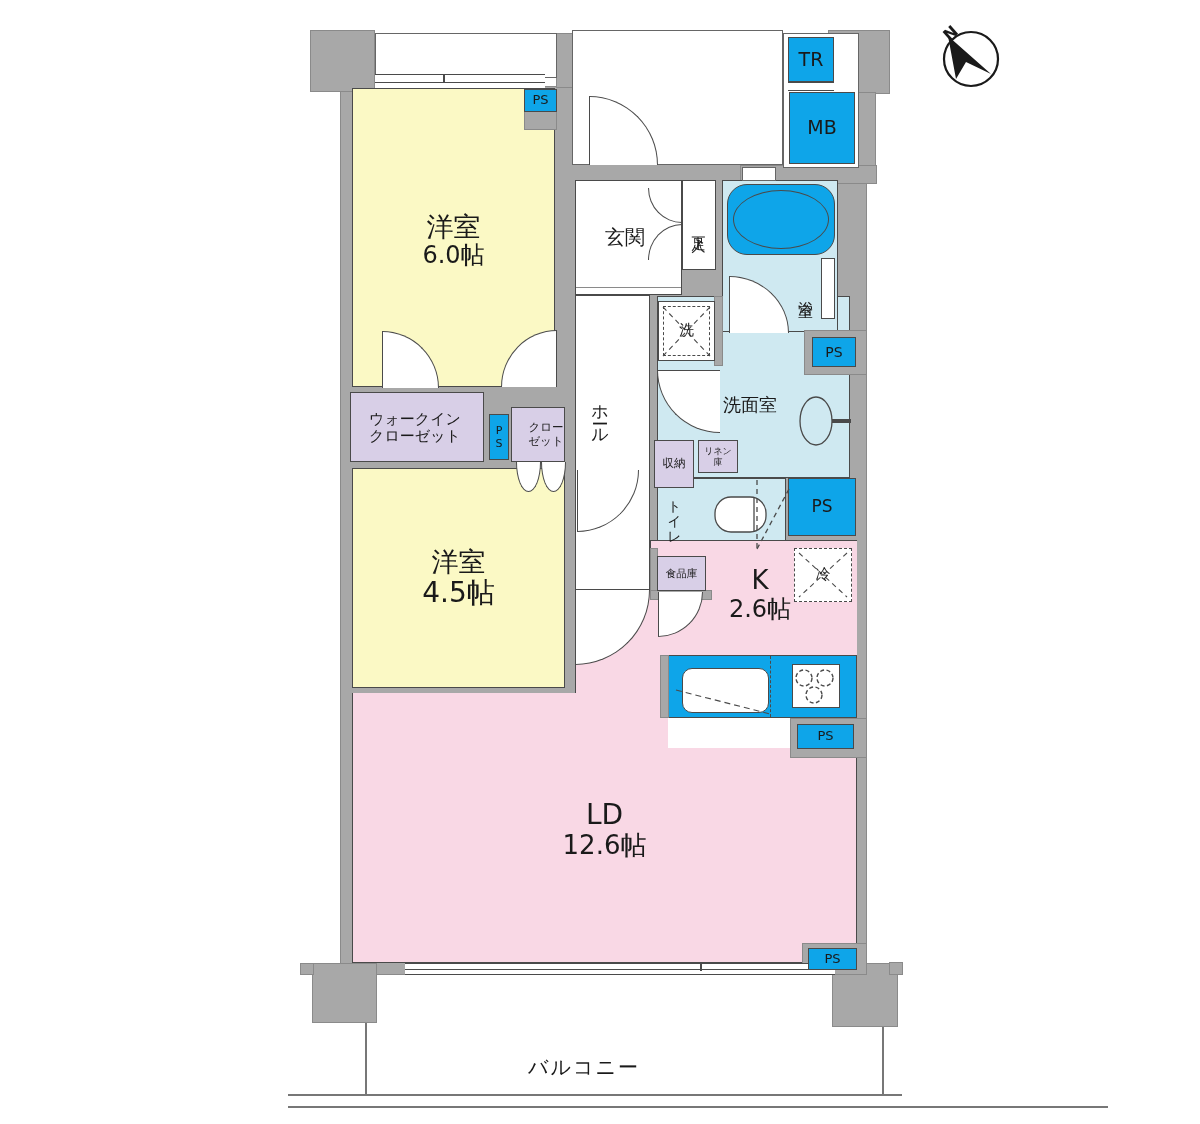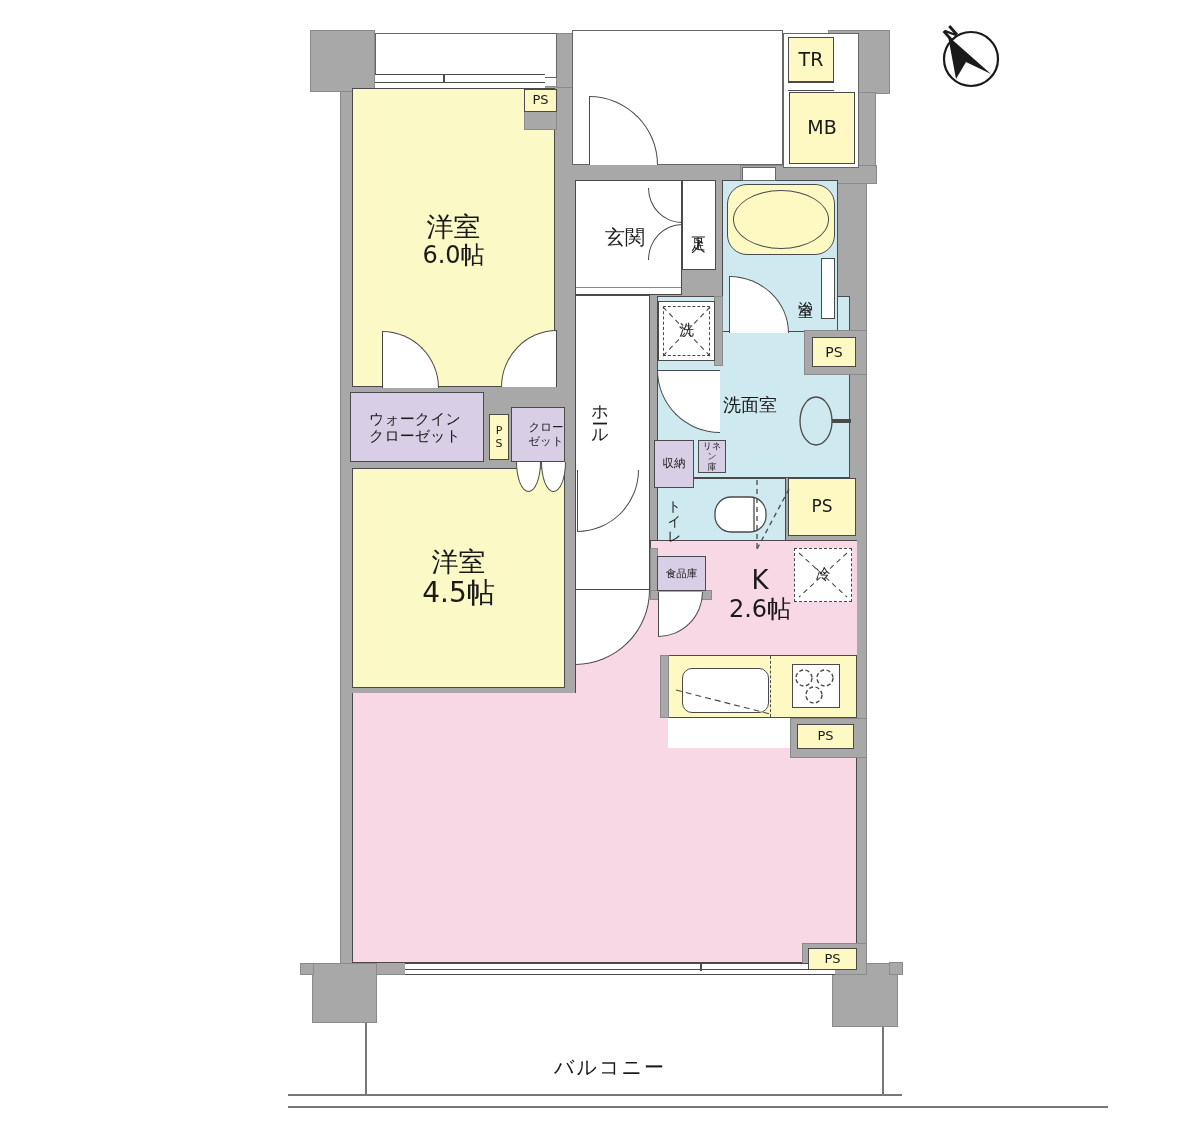--- a/index.html
+++ b/index.html
@@ -1,21 +1,21 @@
 <!DOCTYPE html>
 <html style="--wall: #a8a8a8; --yellow: #fbf9c5; --pink: #f9d8e5; --blue: #cfe9f1; --lavender: #d8cfe7; --line: #4a4a4a;"><head>
 <meta charset="utf-8">
 <style>
   html,body{margin:0;padding:0;background:#fff;}
   #plan{position:relative;width:1200px;height:1124px;background:#fff;
         font-family:"DejaVu Sans","Liberation Sans",sans-serif;color:#1a1a1a;overflow:hidden;}
   .abs{position:absolute;box-sizing:border-box;}
   .wall{background:var(--wall);border:1px solid #8a8a8a;}
   .room{border:1.5px solid var(--line);}
-  .box{background:#fef9c3;border:1.5px solid var(--line);}
+  .box{background:#0ea5e9;border:1.5px solid var(--line);}
   .lbl{display:flex;flex-direction:column;align-items:center;justify-content:center;
        text-align:center;line-height:1.15;pointer-events:none;}
   .vt{writing-mode:vertical-rl;text-orientation:upright;letter-spacing:2px;
       display:flex;align-items:center;justify-content:center;}
   .door{background:#fff;}
   .d-tr{border-radius:0 100% 0 0;border-top:1.4px solid var(--line);border-right:1.4px solid var(--line);}
   .d-tl{border-radius:100% 0 0 0;border-top:1.4px solid var(--line);border-left:1.4px solid var(--line);}
   .d-br{border-radius:0 0 100% 0;border-bottom:1.4px solid var(--line);border-right:1.4px solid var(--line);}
   .d-bl{border-radius:0 0 0 100%;border-bottom:1.4px solid var(--line);border-left:1.4px solid var(--line);}
   .leaf-l{border-left:1.2px solid var(--line);}
@@ -122,21 +122,21 @@
   <div class="abs box lbl" style="left:797px;top:724px;width:57px;height:25px;font-size:13px;">
     <span>PS</span>
   </div>
   <div class="abs box lbl" style="left:808px;top:948px;width:49px;height:22px;font-size:13px;">
     <span>PS</span>
   </div>
 
   <div class="abs box lbl" style="left:654px;top:440px;width:40px;height:48px;background:var(--lavender);font-size:11.5px;">
     <span>収納</span>
   </div>
-  <div class="abs box lbl" style="left:698px;top:440px;width:28px;height:33px;background:var(--lavender);font-size:9px;">
+  <div class="abs box lbl" style="left:698px;top:440px;width:40px;height:33px;background:var(--lavender);font-size:9px;">
     <span>リネン</span>
     <span>庫</span>
   </div>
   <div class="abs box lbl" style="left:657px;top:556px;width:49px;height:35px;background:var(--lavender);font-size:10.5px;">
     <span>食品庫</span>
   </div>
 
   <div class="abs door d-tr leaf-l" style="left:589px;top:96px;width:69px;height:69px;"></div>
   <div class="abs door d-tl leaf-r" style="left:501px;top:330px;width:56px;height:57px;"></div>
   <div class="abs door d-tr leaf-l" style="left:382px;top:331px;width:57px;height:57px;"></div>
@@ -185,20 +185,24 @@
   </svg>
 
   <div class="abs lbl" style="left:352px;top:196px;width:203px;height:88px;">
     <span style="font-size:27px;">洋室</span>
     <span style="font-size:24px;">6.0帖</span>
   </div>
   <div class="abs lbl" style="left:352px;top:534px;width:213px;height:88px;">
     <span style="font-size:27px;">洋室</span>
     <span style="font-size:28px;">4.5帖</span>
   </div>
+  <div class="abs lbl" style="left:352px;top:788px;width:505px;height:84px;">
+    <span style="font-size:28px;">LD</span>
+    <span style="font-size:26px;">12.6帖</span>
+  </div>
   <div class="abs lbl" style="left:695px;top:560px;width:130px;height:70px;">
     <span style="font-size:26px;">K</span>
     <span style="font-size:24px;">2.6帖</span>
   </div>
   <div class="abs lbl" style="left:575px;top:222px;width:100px;height:30px;font-size:20px;">
     <span>玄関</span>
   </div>
   <div class="abs vt" style="left:588px;top:376px;width:26px;height:78px;font-size:17px;">
     <span>ホール</span>
   </div>
@@ -221,21 +225,21 @@
     <span>ウォークイン</span>
     <span>クローゼット</span>
   </div>
   <div class="abs lbl" style="left:511px;top:408px;width:70px;height:53px;font-size:11.5px;">
     <span>クロー</span>
     <span>ゼット</span>
   </div>
   <div class="abs lbl" style="left:794px;top:548px;width:58px;height:54px;font-size:15px;">
     <span>冷</span>
   </div>
-  <div class="abs lbl" style="left:450px;top:1052px;width:320px;height:30px;font-size:20px;letter-spacing:2px;">
+  <div class="abs lbl" style="left:424px;top:1052px;width:320px;height:30px;font-size:20px;letter-spacing:2px;">
     <span>バルコニー</span>
   </div>
 
   <div class="abs" style="left:365px;top:1023px;width:1.5px;height:72px;background:#777;"></div>
   <div class="abs" style="left:882px;top:1027px;width:1.5px;height:68px;background:#777;"></div>
   <div class="abs" style="left:288px;top:1094px;width:614px;height:1.5px;background:#777;"></div>
   <div class="abs" style="left:288px;top:1106px;width:820px;height:1.5px;background:#777;"></div>
 
 </div>
 

